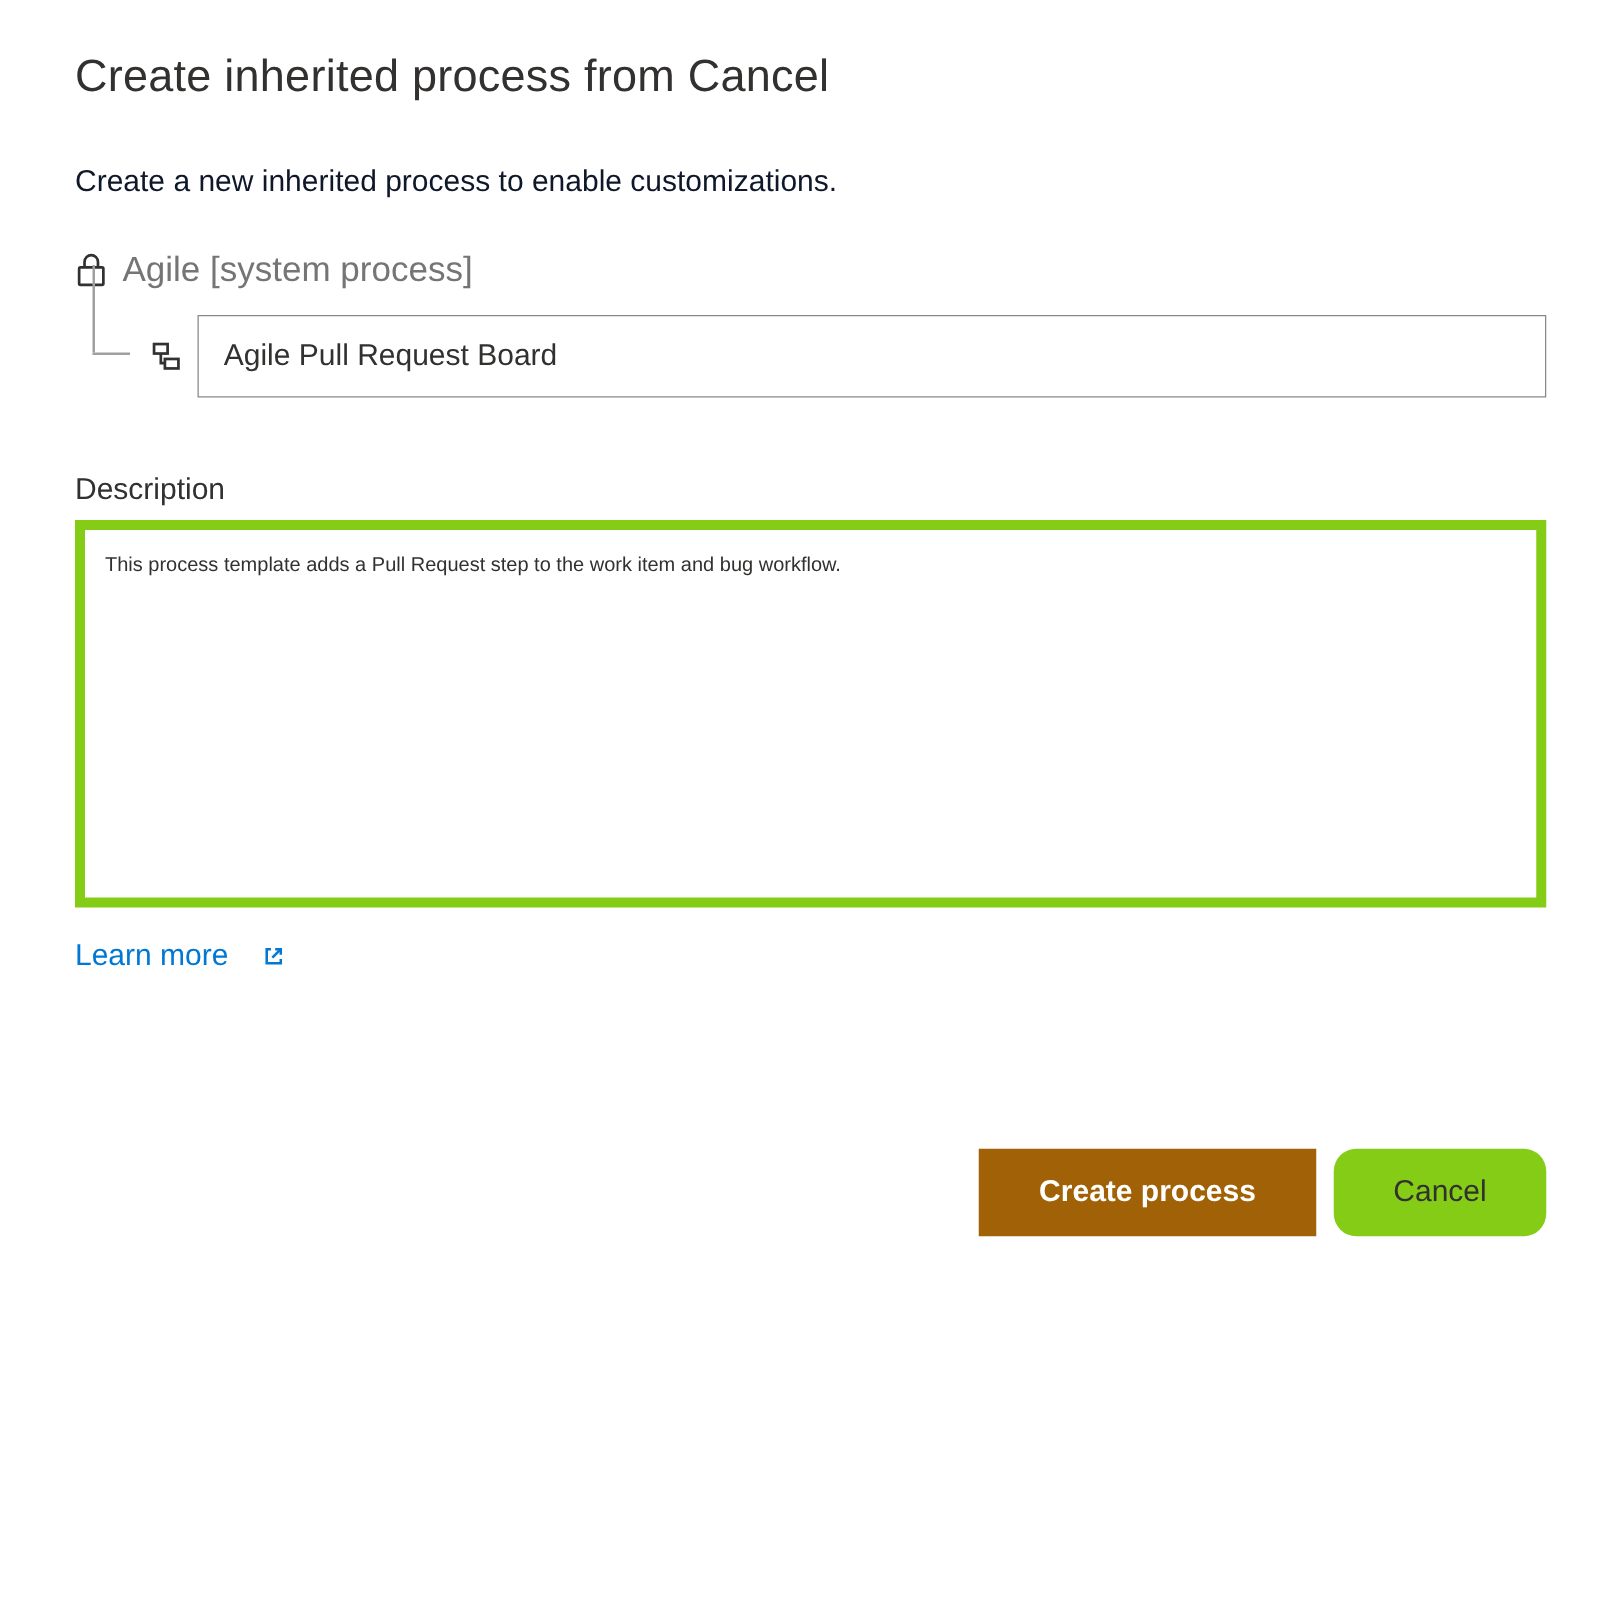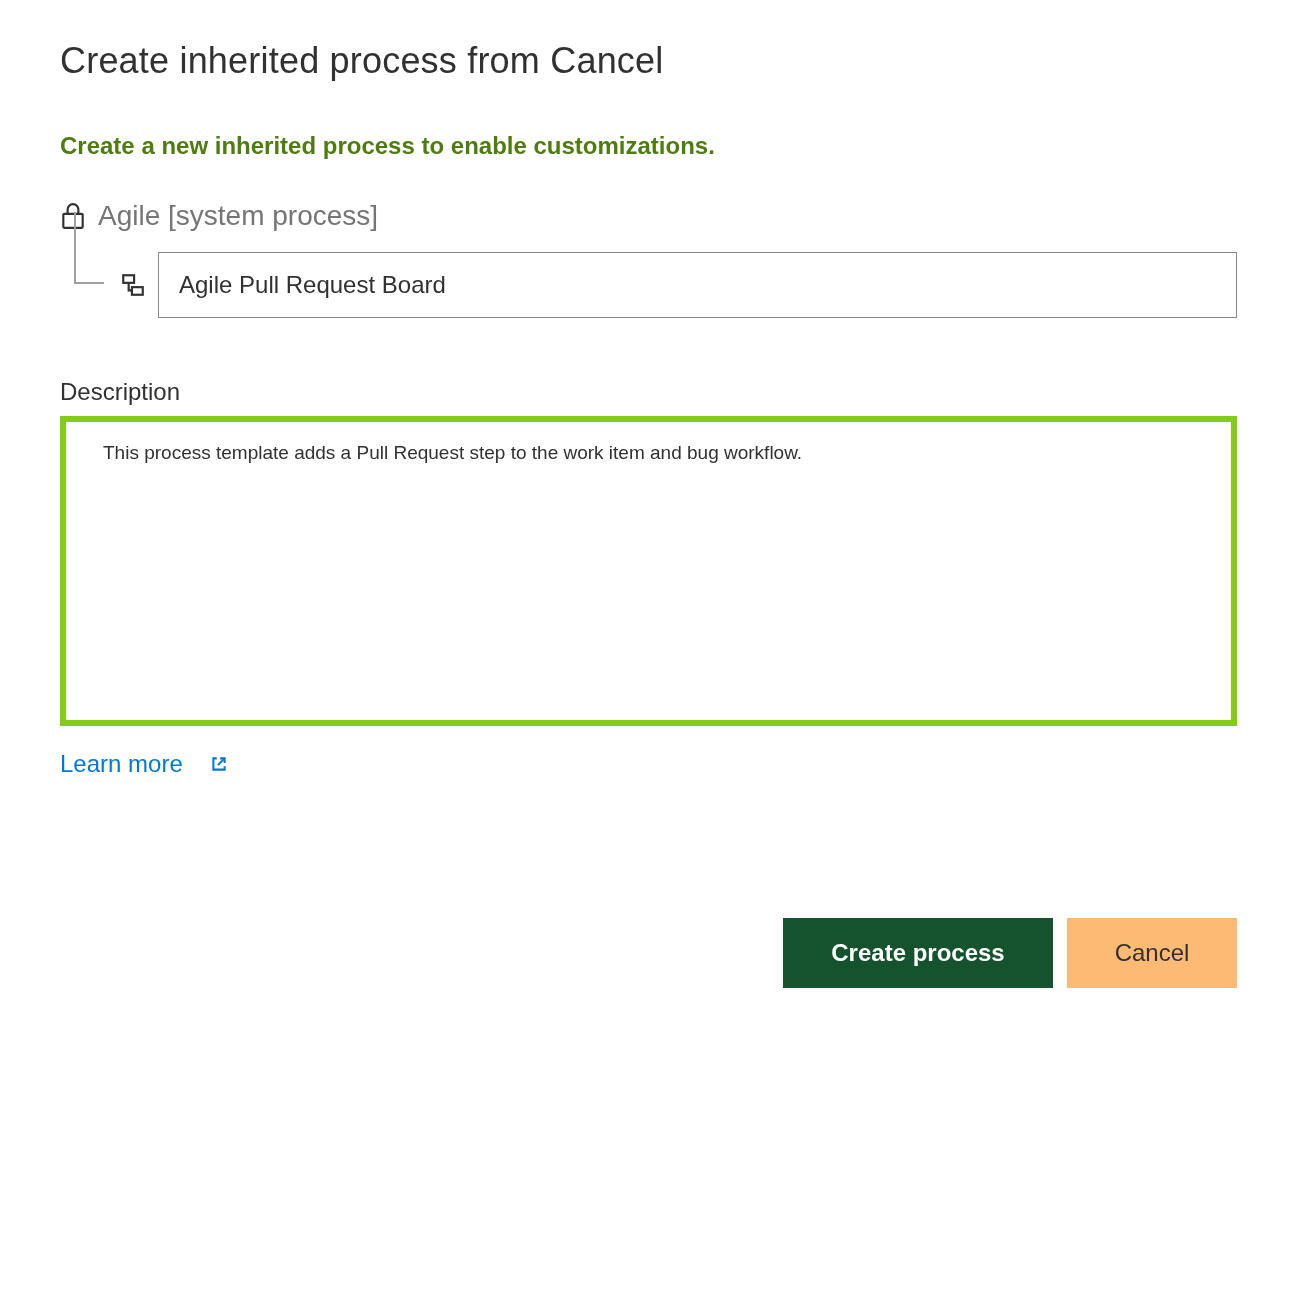--- a/index.html
+++ b/index.html
@@ -16,23 +16,23 @@
     }
     .dialog-title {
       font-size: 36px;
       font-weight: 300;
       color: #323130;
       margin-bottom: 50px;
       letter-spacing: 0.2px;
     }
     .dialog-subtitle {
       font-size: 24px;
-      color: #4d7c0f;
+      color: #0f172a;
       margin-bottom: 40px;
-      font-weight: 700;
+      font-weight: 400;
     }
     .process-tree {
       margin-bottom: 60px;
     }
     .parent-row {
       display: flex;
       align-items: center;
       gap: 12px;
       margin-bottom: 0;
     }
@@ -92,23 +92,23 @@
     .field-label {
       font-size: 24px;
       color: #323130;
       margin-bottom: 10px;
       display: block;
       font-weight: 400;
     }
     .description-textarea {
       width: 100%;
       height: 310px;
-      border: 6px solid #84cc16;
-      font-size: 19px;
-      padding: 18px 37px;
+      border: 8px solid #84cc16;
+      font-size: 16px;
+      padding: 18px 16px;
       font-family: inherit;
       outline: none;
       color: #323130;
       resize: none;
       line-height: 1.4;
     }
     .learn-more-link {
       display: inline-flex;
       align-items: center;
       gap: 27px;
@@ -127,29 +127,30 @@
     .btn {
       height: 70px;
       font-size: 24px;
       border: none;
       cursor: pointer;
       font-family: inherit;
       padding: 0 36px;
       min-width: 170px;
     }
     .btn-primary {
-      background: #14532d;
+      background: #a16207;
       color: #ffffff;
       font-weight: 600;
       min-width: 270px;
     }
     .btn-secondary {
-      background: #fdba74;
-      color: #323130;
-      font-weight: 400;
+      background: #84cc16;
+      color: #323130;
+      font-weight: 400;
+      border-radius: 18px;
     }
     .lock-icon svg {
       width: 26px;
       height: 28px;
       display: block;
     }
     .child-process-icon svg {
       width: 26px;
       height: 26px;
       display: block;

